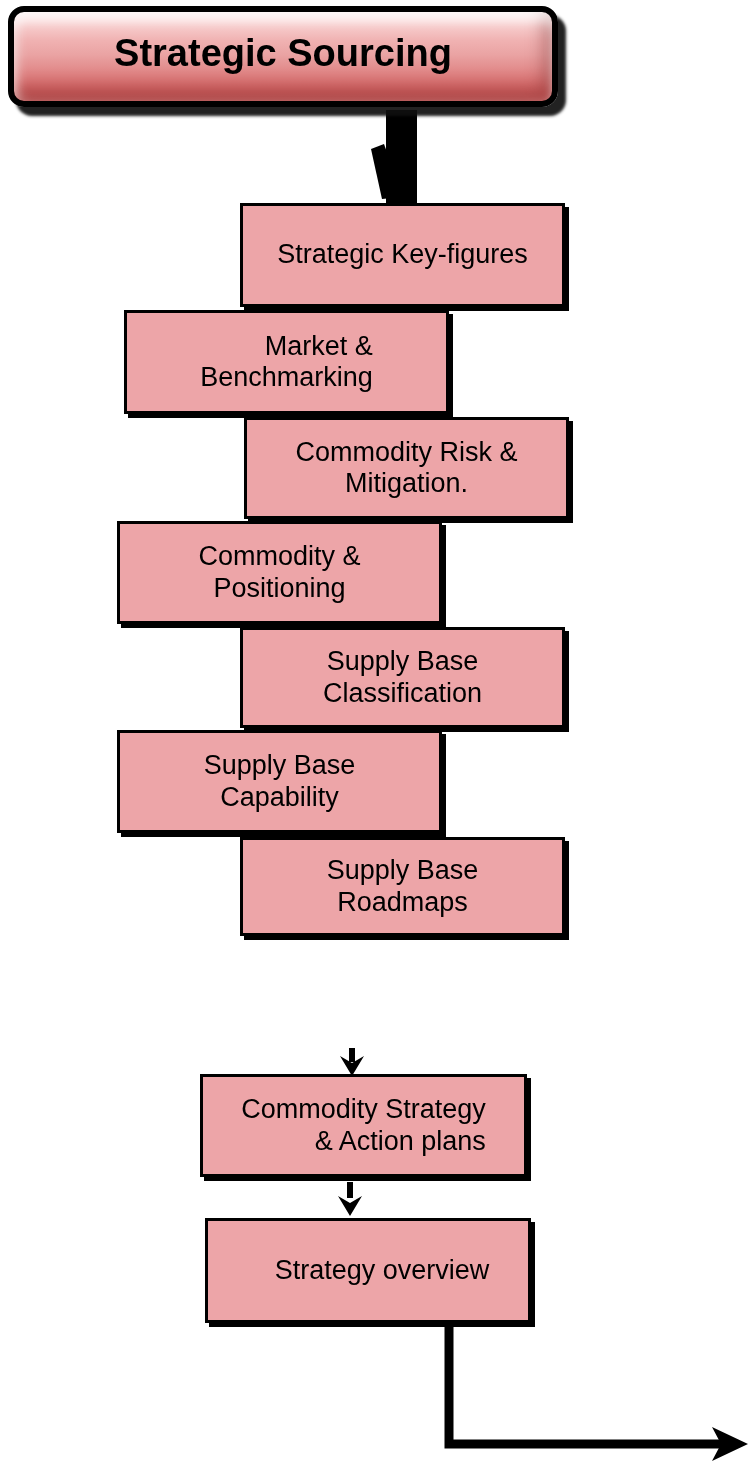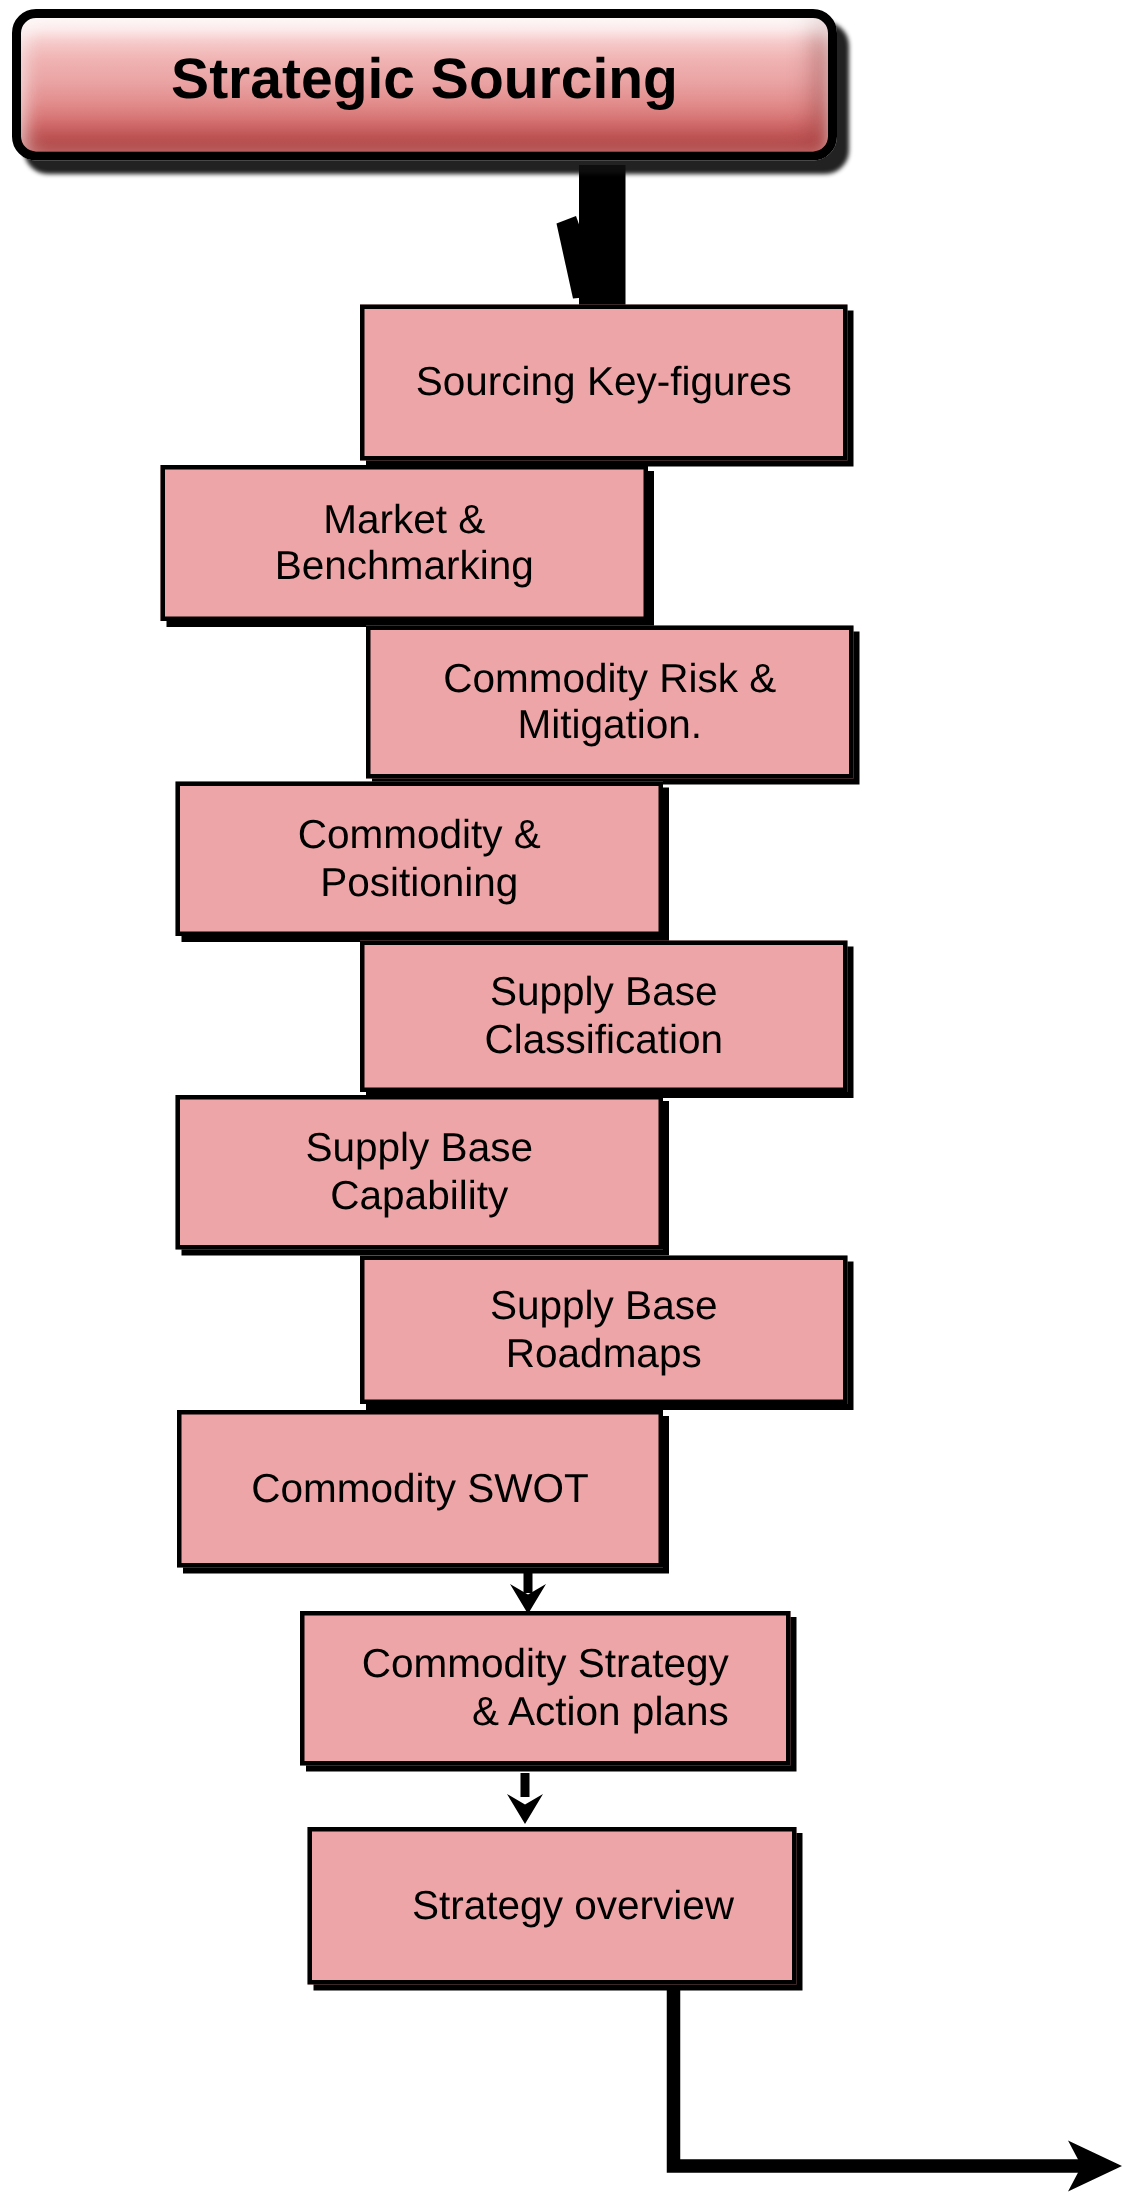--- a/index.html
+++ b/index.html
@@ -69,24 +69,24 @@
 
     <path d="M449,1325 L449,1444 L726,1444" fill="none" stroke="#000000" stroke-width="9"></path>
     <polygon points="712,1427 748,1444 712,1461 721,1444" fill="#000000"></polygon>
   </svg>
 
   <div class="title-btn">
     <span>Strategic Sourcing</span>
   </div>
 
   <div class="step" style="left:240px; top:203px;  width:325px; height:104px;">
-    <span class="lbl">Sourcing Key-figures</span>
+    <span class="lbl">Strategic Key-figures</span>
   </div>
 
-  <div class="step" style="left:107px; top:310px;  width:325px; height:104px;">
+  <div class="step" style="left:124px; top:310px;  width:325px; height:104px;text-align:right;">
     <span class="lbl">Market &amp;
 Benchmarking</span>
   </div>
 
   <div class="step" style="left:244px; top:417px;  width:325px; height:102px;">
     <span class="lbl">Commodity Risk &amp;
 Mitigation.</span>
   </div>
 
   <div class="step" style="left:117px; top:521px;  width:325px; height:103px;justify-content:center;">
@@ -102,23 +102,20 @@
   <div class="step" style="left:117px; top:730px;  width:325px; height:103px;">
     <span class="lbl">Supply Base
 Capability</span>
   </div>
 
   <div class="step" style="left:240px; top:837px;  width:325px; height:99px;">
     <span class="lbl">Supply Base
 Roadmaps</span>
   </div>
 
-  <div class="step" style="left:118px; top:940px;  width:324px; height:105px;">
-    <span class="lbl">Commodity SWOT</span>
-  </div>
 
   <div class="step" style="left:200px; top:1074px; width:327px; height:103px;text-align:right;">
     <span class="lbl">Commodity Strategy
 &amp; Action plans</span>
   </div>
 
   <div class="step" style="left:205px; top:1218px; width:326px; height:105px;padding-left:28px;">
     <span class="lbl">Strategy overview</span>
   </div>
 

